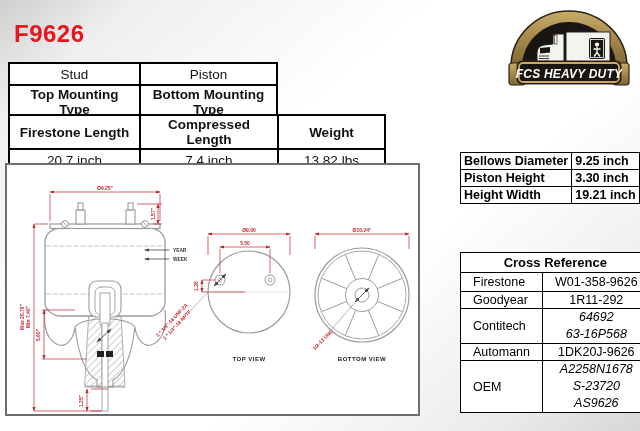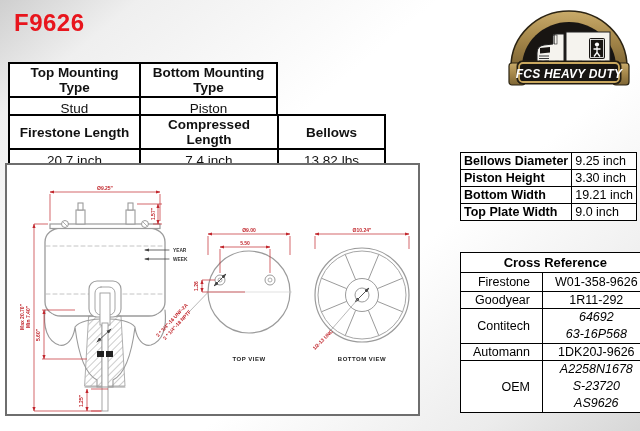--- a/index.html
+++ b/index.html
@@ -1,32 +1,32 @@
 <!DOCTYPE html>
 <html><head>
 <meta charset="utf-8">
 <style>
   html,body{margin:0;padding:0;}
   body{width:640px;height:431px;font-family:"Liberation Sans",sans-serif;overflow:hidden;}
   #page{position:relative;width:640px;height:431px;
         background:linear-gradient(140deg,#cfcfcf 0%,#efefef 12%,#ffffff 38%,#ffffff 62%,#ececec 86%,#d7d7d7 100%);}
-  .partno{position:absolute;left:14px;top:9px;font-size:24px;font-weight:bold;color:#e8151d;letter-spacing:.5px;}
+  .partno{position:absolute;left:14px;top:20px;font-size:24px;font-weight:bold;color:#e8151d;letter-spacing:.5px;}
   table{border-collapse:collapse;background:#fff;}
   .t-top th,.t-top td{border:2px solid #000;text-align:center;font-size:13.5px;color:#111;padding:1px 6px;height:18px;}
   .t-top th{font-weight:700;}
   #mounting-table{position:absolute;left:8px;top:62px;}
   #dim-table{position:absolute;left:8px;top:114px;}
   #spec-table{position:absolute;left:460px;top:152px;}
   #spec-table th,#spec-table td{border:1.5px solid #000;font-size:12.5px;height:16px;padding:0 3px;white-space:nowrap;margin-left:22px;}
   #spec-table th{text-align:left;font-weight:700;width:102px;}
-  #spec-table td{text-align:left;width:56px;}
+  #spec-table td{text-align:left;width:56px;font-weight:bold;}
   #cross-table{position:absolute;left:460px;top:252px;}
   #cross-table th,#cross-table td{border:1.5px solid #000;font-size:12.5px;padding:0 12px;white-space:nowrap;}
   #cross-table .title{font-weight:700;text-align:center;height:19px;font-size:13px;}
-  #cross-table td.brand{width:64px;text-align:right;}
+  #cross-table td.brand{width:64px;text-align:left;}
   #cross-table td.nums{width:90px;text-align:center;}
   #cross-table td .ln{line-height:17px;font-style:italic;}
   #drawing-box{position:absolute;left:5px;top:163px;width:411px;height:249px;border:2px solid #6e6e6e;background:#fff;}
   .logo{position:absolute;left:508px;top:5px;}
 </style>
 </head>
 <body>
 
 <div id="page">
 
@@ -74,62 +74,58 @@
       <rect x="105" y="58" width="16" height="22" rx="3" fill="url(#gold)" stroke="#2b2312" stroke-width="1.2"></rect>
       <rect x="9" y="56" width="104" height="23" rx="5" fill="#181512" stroke="#2b2312" stroke-width="1"></rect>
       <rect x="11" y="58" width="100" height="19" rx="4" fill="#181512" stroke="#caa85f" stroke-width="1.8"></rect>
       <text x="61" y="72.5" text-anchor="middle" fill="#ffffff" font-size="12" font-weight="bold" font-style="italic" font-family="Liberation Sans, sans-serif" letter-spacing="0.2">FCS HEAVY DUTY</text>
     </g>
   </svg>
 
   <table id="mounting-table" class="t-top">
     <tbody>
         <tr>
+      <td>Stud</td>
+      <td>Piston</td>
+    </tr>
+    <tr>
       <th style="width:117px">Top Mounting Type</th>
       <th style="width:123px">Bottom Mounting Type</th>
-    </tr>
-    <tr>
-      <td>Stud</td>
-      <td>Piston</td>
     </tr>
   </tbody>
     </table>
 
   <table id="dim-table" class="t-top">
     <tbody>
         <tr>
       <th style="width:117px">Firestone Length</th>
       <th style="width:124px">Compressed Length</th>
-      <th style="width:93px">Bellows</th>
+      <th style="width:93px">Weight</th>
     </tr>
     <tr>
       <td>20.7 inch</td>
       <td>7.4 inch</td>
       <td>13.82 lbs</td>
     </tr>
   </tbody>
     </table>
 
   <table id="spec-table">
     <tbody>
         <tr>
           <th>Bellows Diameter</th>
         <td>9.25 inch</td>
         </tr>
     <tr>
           <th>Piston Height</th>
         <td>3.30 inch</td>
         </tr>
     <tr>
-          <th>Bottom Width</th>
+          <th>Height Width</th>
         <td>19.21 inch</td>
-        </tr>
-    <tr>
-          <th>Top Plate Width</th>
-        <td>9.0 inch</td>
         </tr>
   </tbody>
     </table>
 
   <table id="cross-table">
     <tbody>
         <tr>
           <th class="title" colspan="2">Cross Reference</th>
         </tr>
     <tr>

